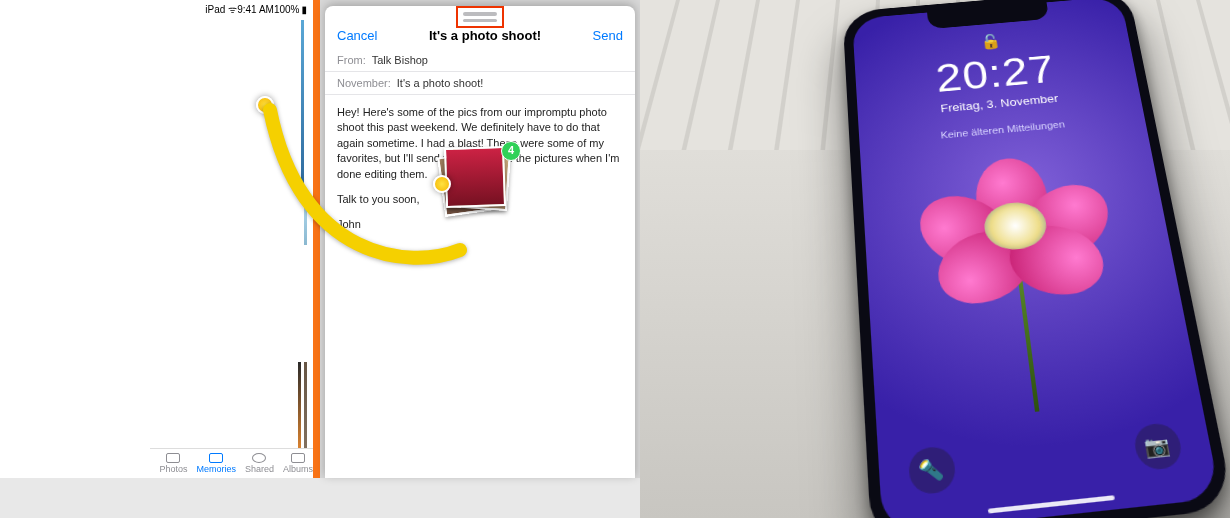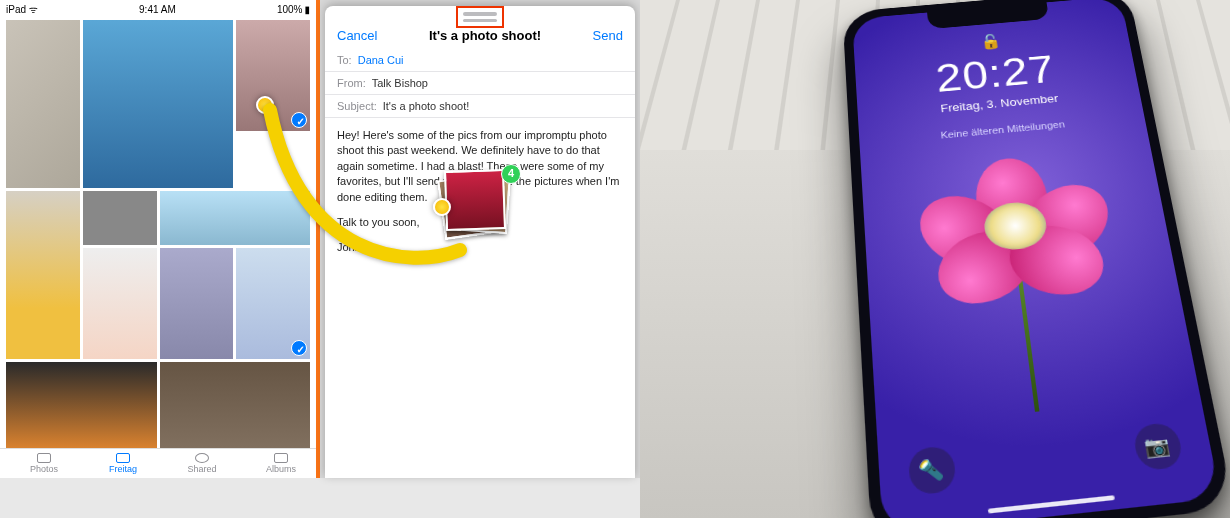--- a/index.html
+++ b/index.html
@@ -9,22 +9,23 @@
     font-size: 12px;
     background: #e8e8e8;
     display: flex;
     overflow: hidden;
   }
   
   .photos-app {
     width: 320px; height: 478px;
     background: #fff;
     display: flex; flex-direction: column;
-    border-right: 4px solid #f97316;
+    border-right: 7px solid #f97316;
     position: relative;
+    align-items: flex-end;
   }
   .status-bar {
     display:flex; justify-content:space-between; align-items:center;
     font-size:10px; padding:2px 6px; color:#000;
   }
   .status-right { display:flex; align-items:center; gap:2px;}
   .nav-bar {
     display:flex; justify-content:space-between; align-items:center;
     padding:2px 10px 4px;
   }
@@ -226,21 +227,21 @@
 
   <div class="drag-dot"></div>
 
   <div class="tab-bar">
     <div class="tab-item">
       <span class="tab-icon"></span>
       <span>Photos</span>
     </div>
     <div class="tab-item active">
       <span class="tab-icon"></span>
-      <span>Freitag</span>
+      <span>Memories</span>
     </div>
     <div class="tab-item">
       <span class="tab-icon cloud"></span>
       <span>Shared</span>
     </div>
     <div class="tab-item">
       <span class="tab-icon"></span>
       <span>Albums</span>
     </div>
   </div>
@@ -264,29 +265,25 @@
     <div class="grabber"></div>
     <div class="grabber2"></div>
 
     <div class="sheet-head">
       <span class="link">Cancel</span>
       <span class="sheet-title">It's a photo shoot!</span>
       <span class="link">Send</span>
     </div>
 
     <div class="field-row">
-      <span class="field-label">To:</span>
-      <span class="val blue">Dana Cui</span>
-    </div>
-    <div class="field-row">
       <span class="field-label">From:</span>
       <span class="val">Talk Bishop</span>
     </div>
     <div class="field-row">
-      <span class="field-label">Subject:</span>
+      <span class="field-label">November:</span>
       <span class="val">It's a photo shoot!</span>
     </div>
 
     <div class="body-area">
       <p>Hey! Here's some of the pics from our impromptu photo shoot this past weekend. We definitely have to do that again sometime. I had a blast! These were some of my favorites, but I'll send you the rest of the pictures when I'm done editing them.</p>
       <p>Talk to you soon,</p>
       <p>John</p>
 
       <div class="drag-stack">
         <div class="card c1"></div>

